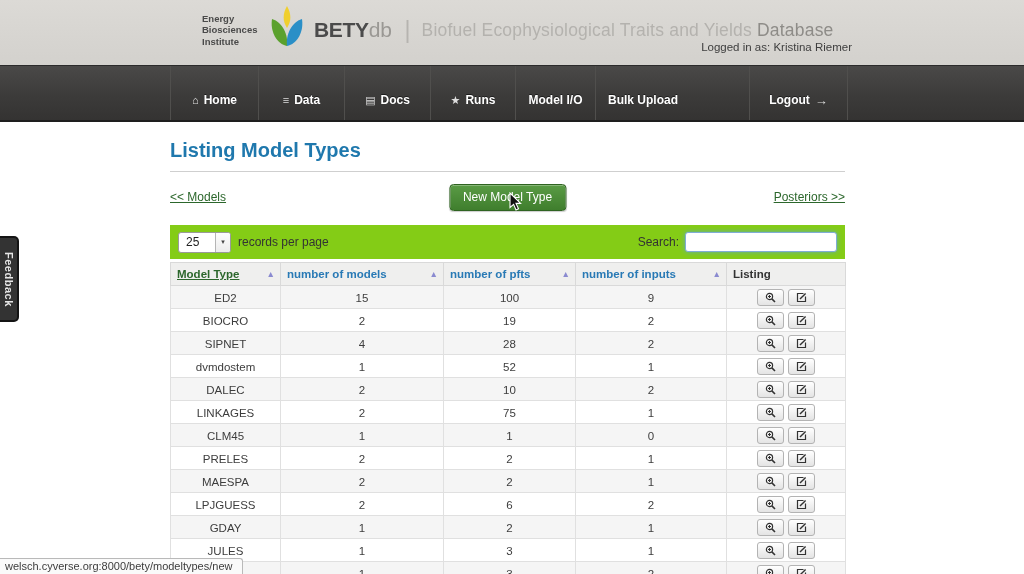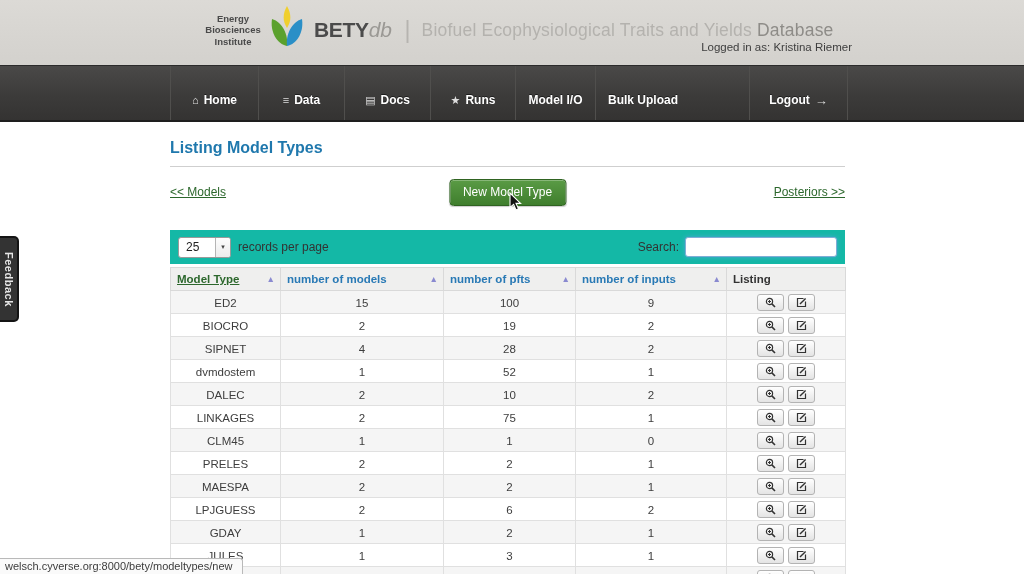--- a/index.html
+++ b/index.html
@@ -8,58 +8,58 @@
     width:1024px; height:574px;
     position:relative; overflow:hidden;
     background:#ffffff;
     font-family:"Liberation Sans", sans-serif;
     -webkit-font-smoothing:antialiased;
   }
 
   
   .top-band { height:65px; background:linear-gradient(#dcdad6,#d3d1cd); position:relative; }
   .brand-row { position:absolute; left:202px; top:7px; display:flex; align-items:center; }
-  .org-name { width:62px; text-align:center; font-size:9.5px; font-weight:bold; color:#4a4a4a; line-height:1.2; margin-right:5px; }
+  .org-name { width:62px; text-align:left; font-size:9.5px; font-weight:bold; color:#4a4a4a; line-height:1.2; margin-right:5px; }
   .leaf-logo { width:36px; height:48px; margin-top:-2px; }
   .brand-text { margin-left:9px; font-size:21px; letter-spacing:-0.3px; }
   .bety-bold { font-weight:bold; color:#4b4b4b; }
-  .bety-db { color:#9a9894; font-weight:normal;font-style:italic; }
+  .bety-db { color:#9a9894; font-weight:normal; }
   .brand-pipe { color:#b6b4b0; font-size:23px; margin:0 11px 0 13px; font-weight:300; }
   .tagline { font-size:17.5px; color:#b4b2ae; letter-spacing:0.2px; }
   .tagline-em { color:#8e8c88; }
   .logged-in { position:absolute; top:41px; right:172px; font-size:11.5px; color:#3e3e3e; }
 
   
   .nav { height:57px; background:linear-gradient(#4a4948,#3c3b3a 55%,#343332); border-top:1px solid #2b2b2b; border-bottom:2px solid #1e1e1e; }
   .nav-inner { margin-left:170px; width:678px; height:100%; display:flex; align-items:stretch; }
   .nav-item { display:flex; align-items:flex-end; justify-content:center; padding-bottom:13px; border-left:1px solid #504f4d; cursor:pointer; }
   .nav-item.last { border-right:1px solid #504f4d; }
   .nav-spacer { flex:1; }
   .nav-icon { color:#dedede; font-size:11px; margin-right:5px; line-height:13px; }
   .nav-label { color:#ffffff; font-weight:bold; font-size:12px; line-height:13px; text-shadow:0 -1px 0 #1d1d1d; }
   .nav-arrow { margin-left:5px; margin-right:0; font-size:13px; font-weight:bold; }
 
   .w-home{width:88px}.w-data{width:86px}.w-docs{width:86px}.w-runs{width:85px}.w-mio{width:80px}.w-bulk{width:95px}.w-logout{width:99px}
 
   
   .content { margin-left:170px; width:675px; }
-  .page-title { color:#1f78ad; font-size:16px; font-weight:bold; margin:17px 0 9px 0; }
+  .page-title { color:#1f78ad; font-size:20px; font-weight:bold; margin:17px 0 9px 0; }
   .title-rule { border:none; border-top:1px solid #cfcfcf; margin:0; }
 
   .links-row { position:relative; height:24px; margin:13px 0 12px 0; display:flex; align-items:center; }
   .link-green { color:#2c672c; font-size:12px; text-decoration:underline; cursor:pointer; }
   .posteriors { margin-left:auto; }
   .new-btn { position:absolute; left:50%; transform:translateX(-50%); top:-1px;
     background:linear-gradient(#5a9b45,#3f7e2d); color:#fff; font-size:12px;
     font-family:"Liberation Sans",sans-serif;
     padding:5px 13px 6px; border:1px solid #2f6321; border-radius:4px;
     box-shadow:inset 0 1px 0 rgba(255,255,255,.28), 0 1px 1px rgba(0,0,0,.2); cursor:pointer; }
 
   
-  .toolbar { background:#14b8a6; padding:7px 8px; display:flex; align-items:center; margin-top:26px; height:34px; }
+  .toolbar { background:#84cc16; padding:7px 8px; display:flex; align-items:center; margin-top:16px; height:34px; }
   .pagesize { background:#fff; border:1px solid #9a9a9a; border-radius:3px; height:21px; width:53px; display:flex; align-items:stretch; font-size:12px; color:#222; cursor:pointer; overflow:hidden; }
   .pagesize .val { flex:1; display:flex; align-items:center; padding-left:7px; }
   .ps-arrow { width:15px; border-left:1px solid #b5b5b5; display:flex; align-items:center; justify-content:center; font-size:7px; color:#444; background:linear-gradient(#fdfdfd,#ececec); }
   .records-label { font-size:12px; color:#333; margin-left:7px; }
   .search-wrap { margin-left:auto; display:flex; align-items:center; }
   .search-label { font-size:12px; color:#333; margin-right:6px; }
   .search-input { width:152px; height:20px; border:1px solid #7fadd6; border-radius:3px;
     box-shadow:0 0 5px rgba(90,160,220,.8); outline:none; font-size:12px; padding:0 4px;
     font-family:"Liberation Sans",sans-serif; }
 

